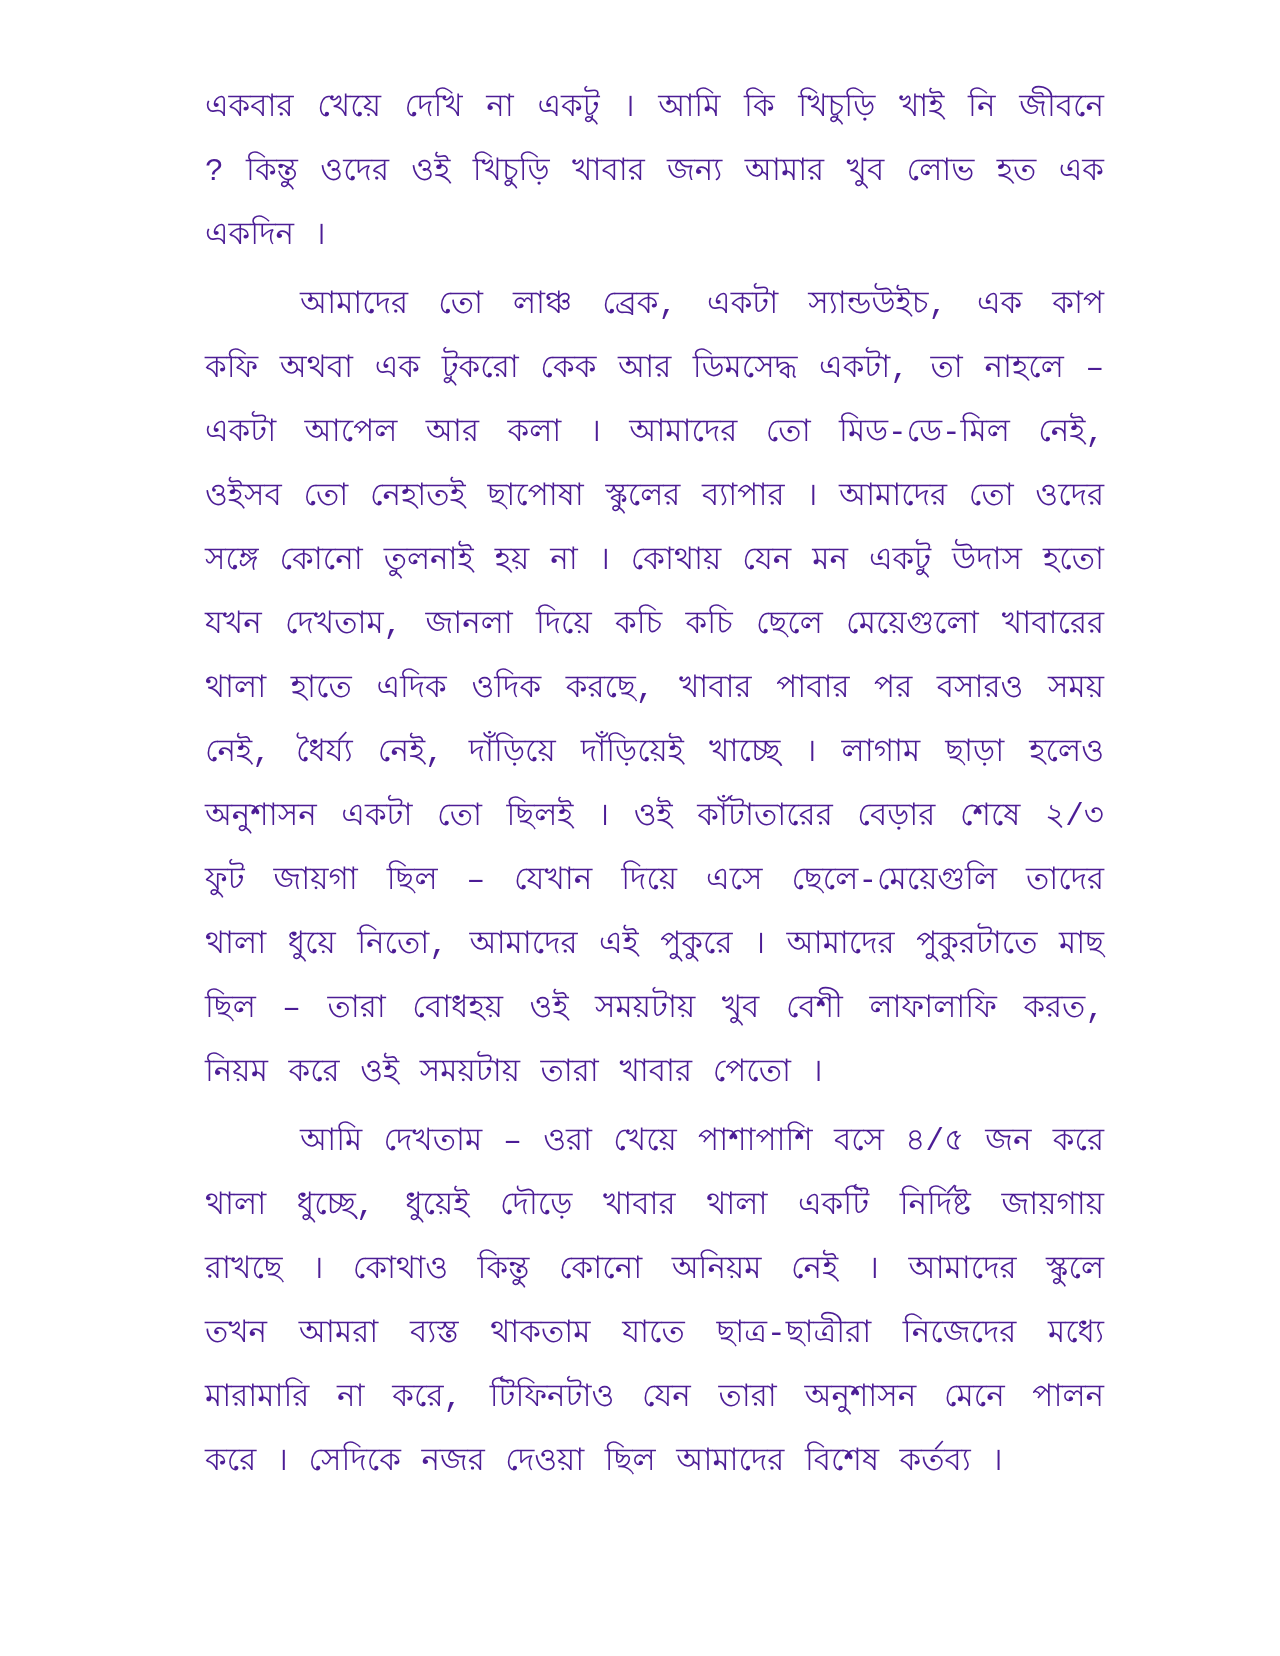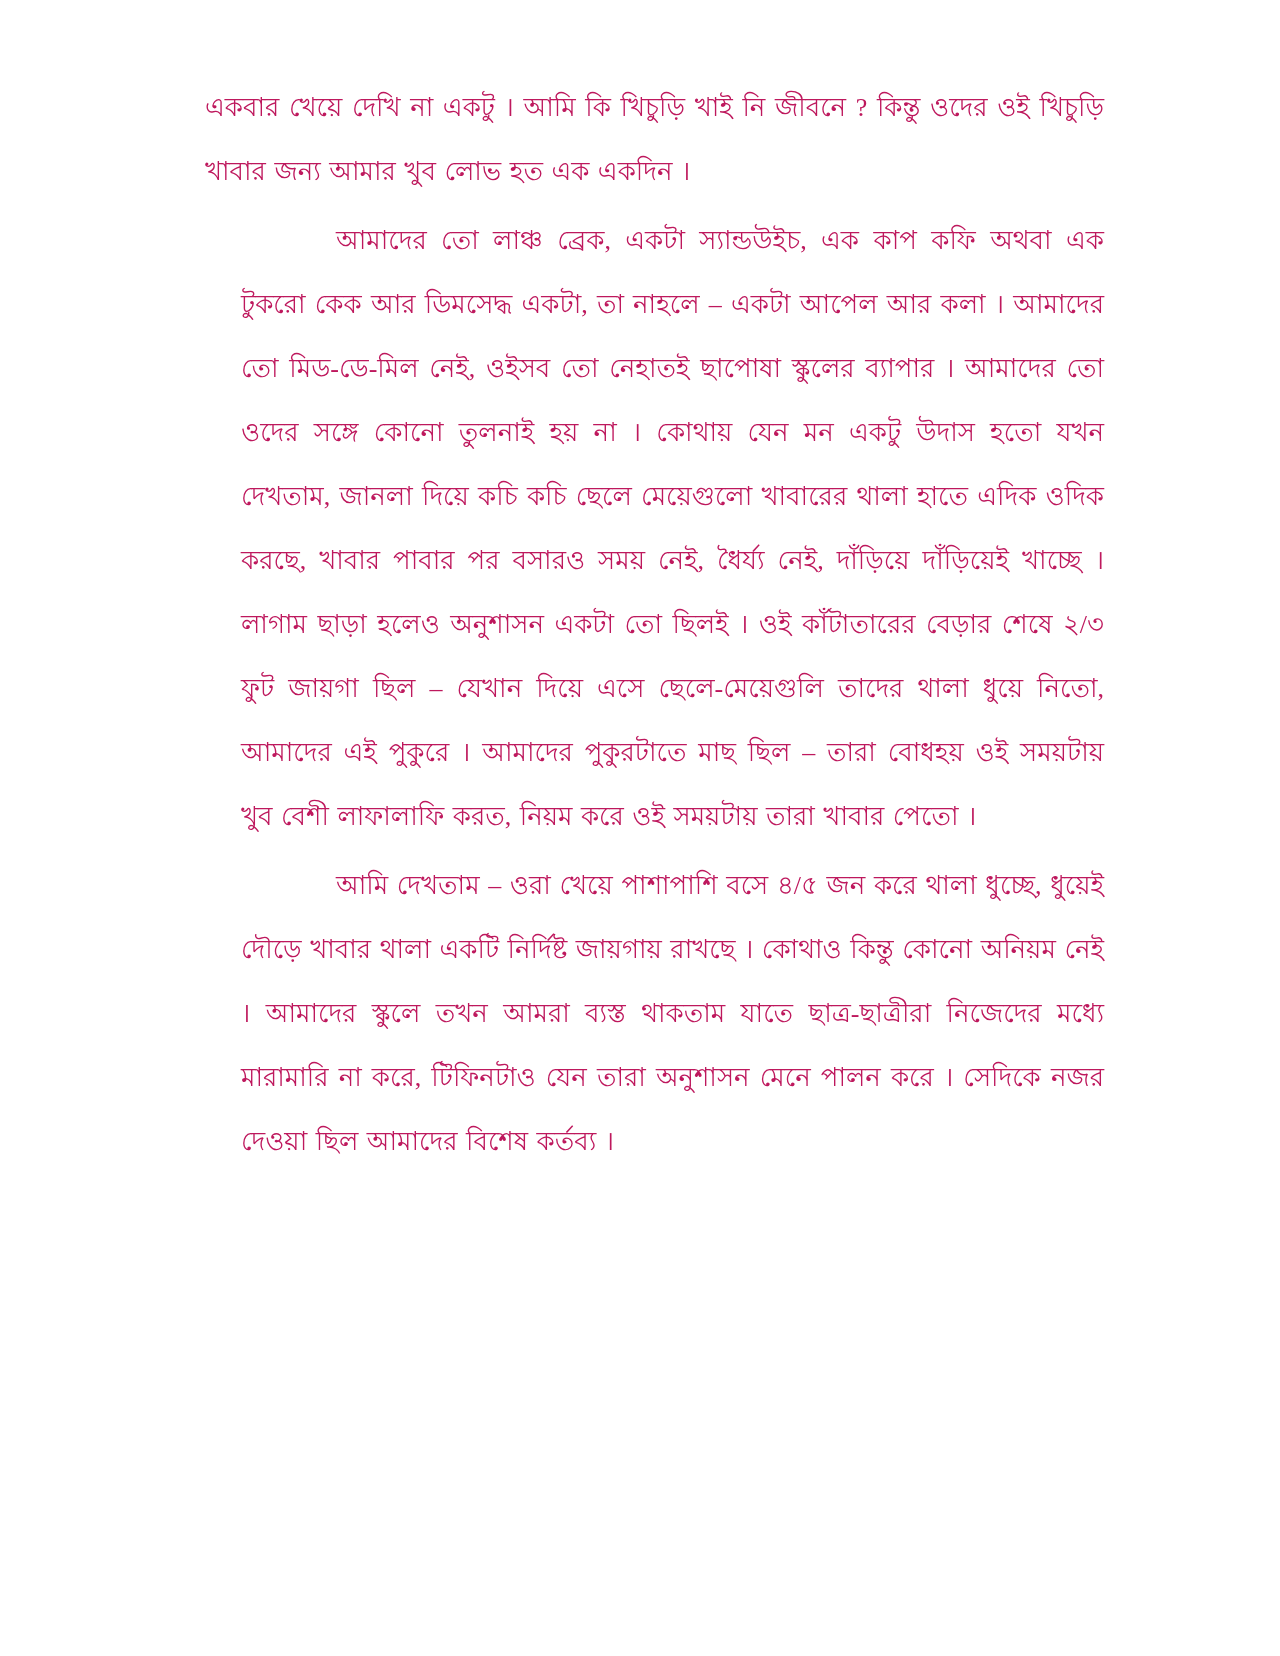--- a/index.html
+++ b/index.html
@@ -15,32 +15,31 @@
     margin: 0 auto;
     background: #ffffff;
     box-sizing: border-box;
     padding: 76px 176px 0 205px;
     overflow: hidden;
   }
   .content {
     width: 100%;
   }
   .content p {
-    font-family: Liberation Serif, serif;
-    font-size: 26px;
+    font-family: Liberation Mono, monospace;
+    font-size: 31px;
     line-height: 64px;
-    color: #be185d;
+    color: #4c1d95;
     text-align: justify;
     text-justify: inter-word;
     margin: 0;
     word-spacing: 2px;
   }
   .content p + p {
     margin-top: 5px;
-    margin-left: 36px;
   }
   .content p.indent {
     text-indent: 95px;
   }
 </style>
 </head>
 <body>
 
 <div class="page">
   <div class="content">

